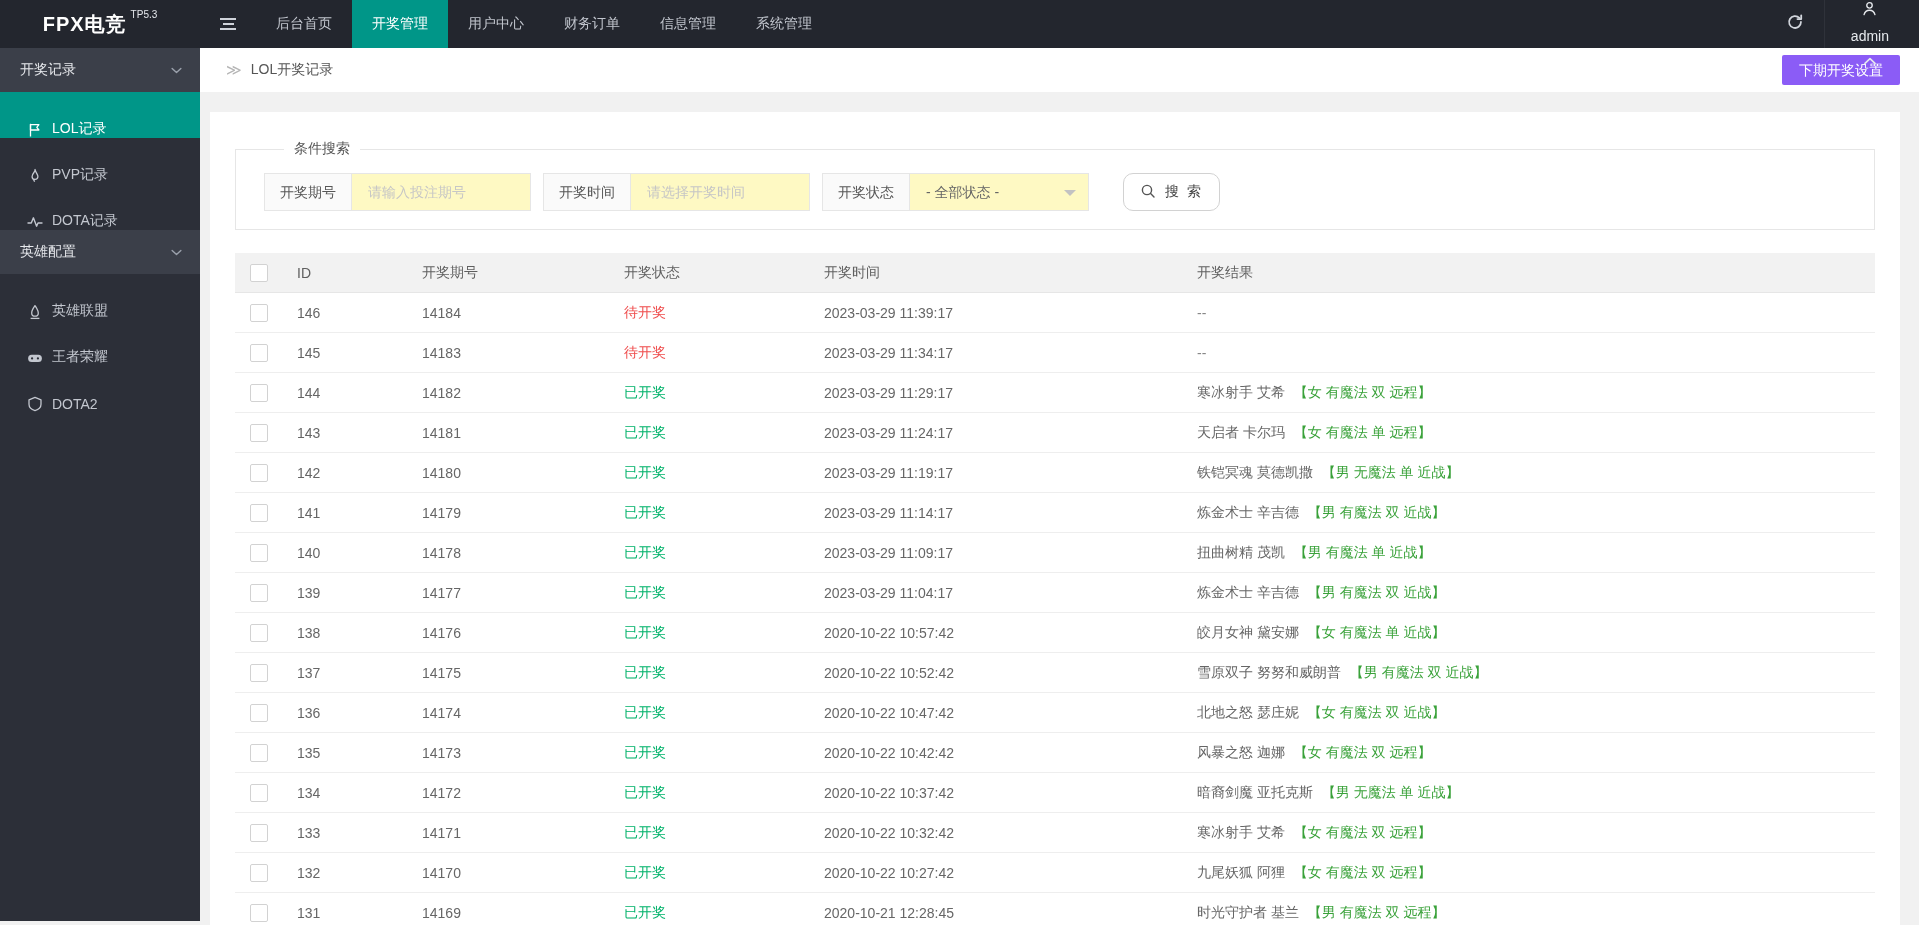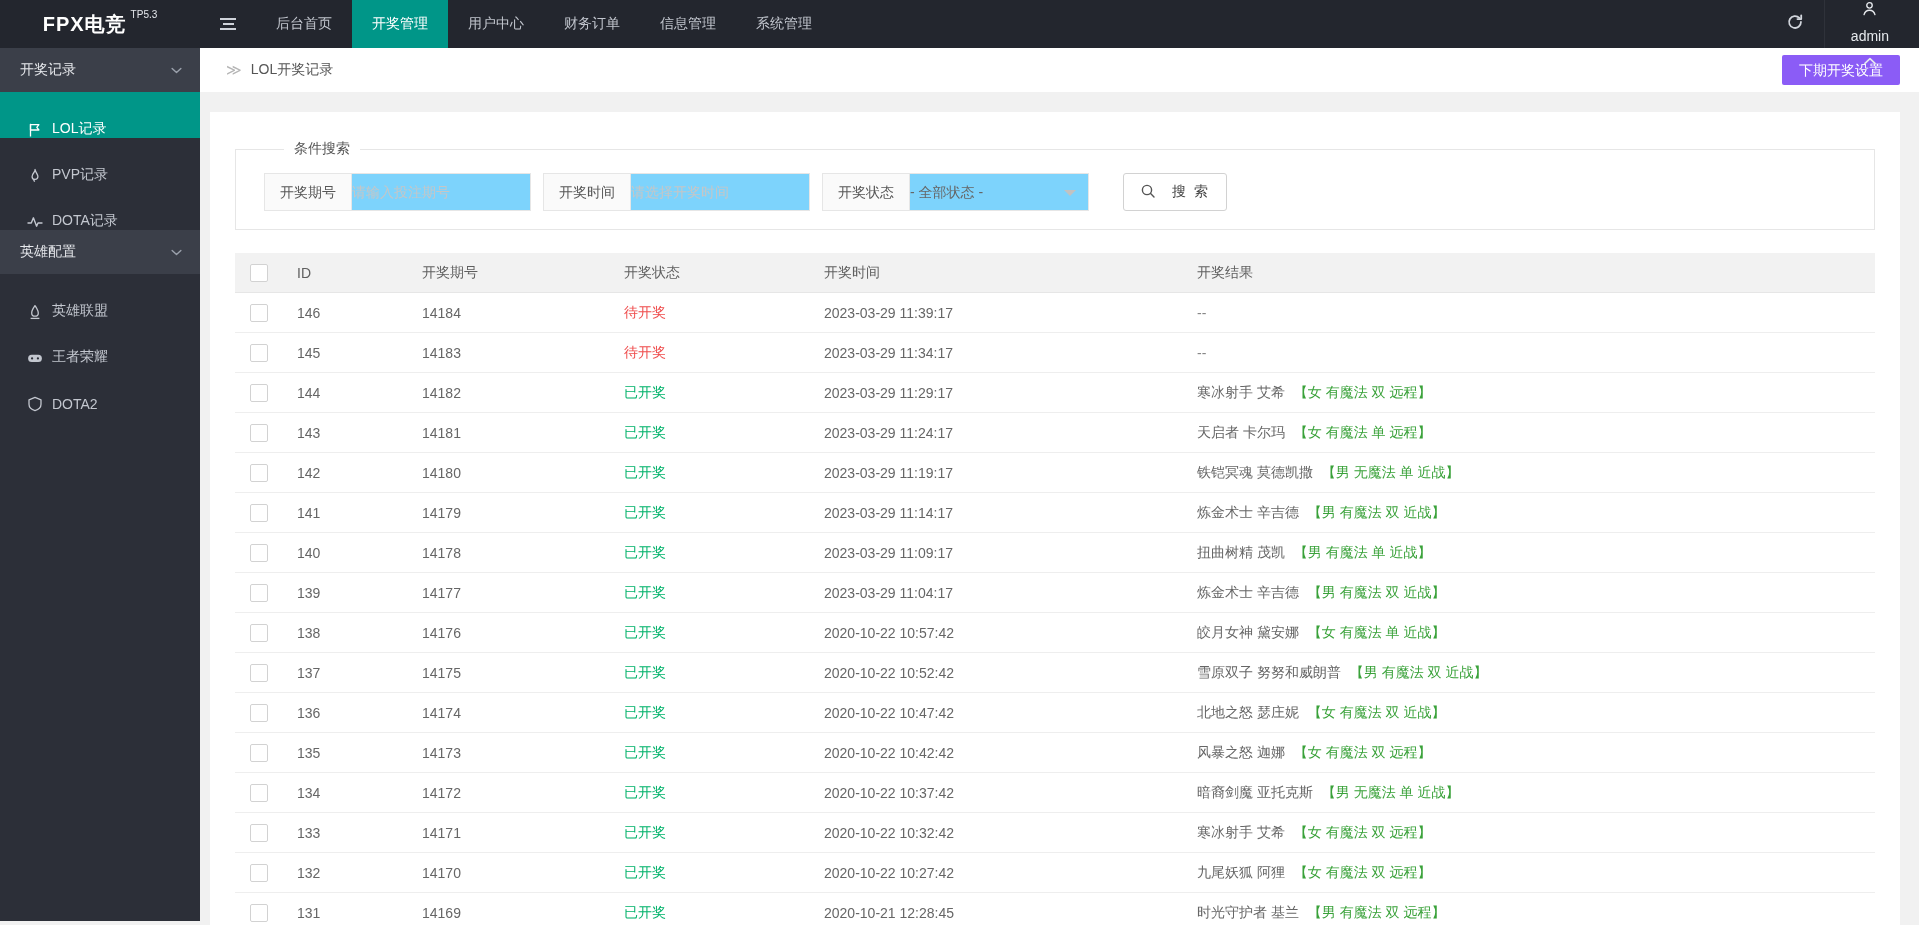--- a/index.html
+++ b/index.html
@@ -35,25 +35,25 @@
   .next-btn { margin-left: auto; background: #8b5cf6; color: #fff; font-size: 14px; height: 30px; line-height: 30px; padding: 0 17px; border-radius: 2px; border: none; cursor: pointer; font-family: inherit; }
 
   
   .card { position: absolute; top: 112px; left: 210px; right: 19px; height: 990px; background: #fff; }
 
   fieldset.search-field { margin: 28px 25px 0; border: 1px solid #e6e6e6; padding: 15px 0 18px 28px; }
   fieldset.search-field legend { margin-left: 20px; padding: 0 10px; font-size: 14px; color: #555; }
   .search-row { display: flex; align-items: center; }
   .group { display: flex; margin-right: 12px; }
   .group .lab { height: 38px; line-height: 36px; padding: 0 15px; background: #fafafa; border: 1px solid #e6e6e6; font-size: 14px; color: #565656; white-space: nowrap; }
-  .group input, .group .select { height: 38px; width: 180px; border: 1px solid #e6e6e6; margin-left: -1px; padding: 0 0; font-size: 14px; color: #666; background: #7dd3fc; font-family: inherit; outline: none; }
+  .group input, .group .select { height: 38px; width: 180px; border: 1px solid #e6e6e6; margin-left: -1px; padding: 0 16px; font-size: 14px; color: #666; background: #fef9c3; font-family: inherit; outline: none; }
   .group input::placeholder { color: #c6c6c6; }
   .select { position: relative; line-height: 36px; color: #999; cursor: pointer; }
   .select .arrow { position: absolute; right: 12px; top: 16px; width: 0; height: 0; border: 6px solid transparent; border-top-color: #c2c2c2; }
-  .search-btn { height: 38px; padding: 0 16px; margin-left: 22px; background: #fff; border: 1px solid #d2d2d2; border-radius: 3px; font-size: 14px; color: #444; display: flex; align-items: center; gap: 16px; cursor: pointer; font-family: inherit; letter-spacing: 2px; }
+  .search-btn { height: 38px; padding: 0 16px; margin-left: 22px; background: #fff; border: 1px solid #d2d2d2; border-radius: 10px; font-size: 14px; color: #444; display: flex; align-items: center; gap: 9px; cursor: pointer; font-family: inherit; letter-spacing: 2px; }
 
   
   .table { margin: 23px 25px 0; }
   .thead, .tr { display: grid; grid-template-columns: 48px 125px 202px 200px 373px 1fr; align-items: center; height: 40px; }
   .thead { background: #f2f2f2; color: #5f5f5f; font-size: 14px; border-bottom: 1px solid #e6e6e6; }
   .tr { border-bottom: 1px solid #eee; font-size: 14px; color: #666; background: #fff; }
   .td, .th { padding-left: 14px; white-space: nowrap; overflow: hidden; }
   .col-check { padding: 0; display: flex; justify-content: center; align-items: center; }
   .cb { width: 18px; height: 18px; border: 1px solid #d2d2d2; border-radius: 2px; background: #fff; cursor: pointer; display: inline-block; }
   .status-pending { color: #ef4c4c; }

